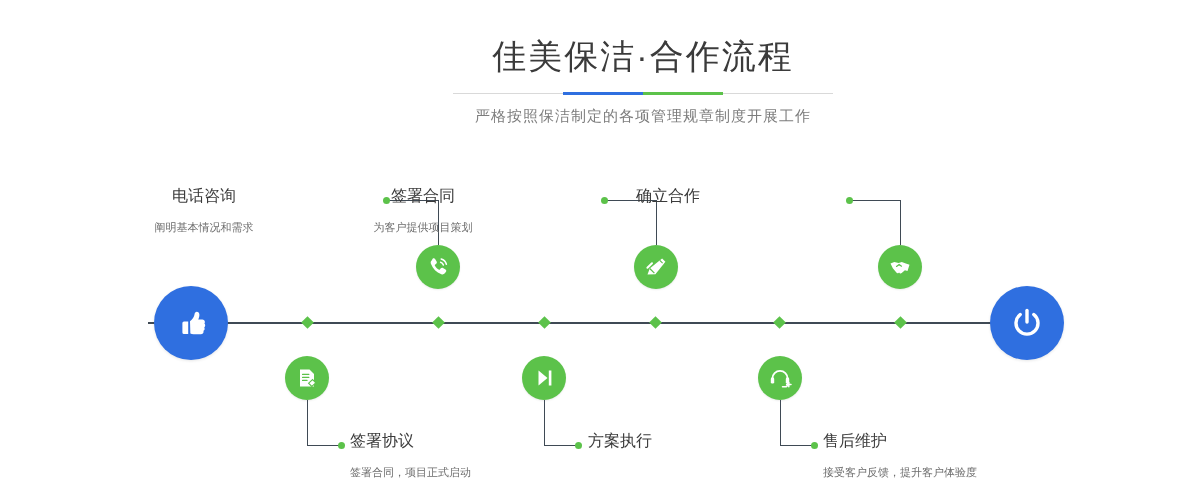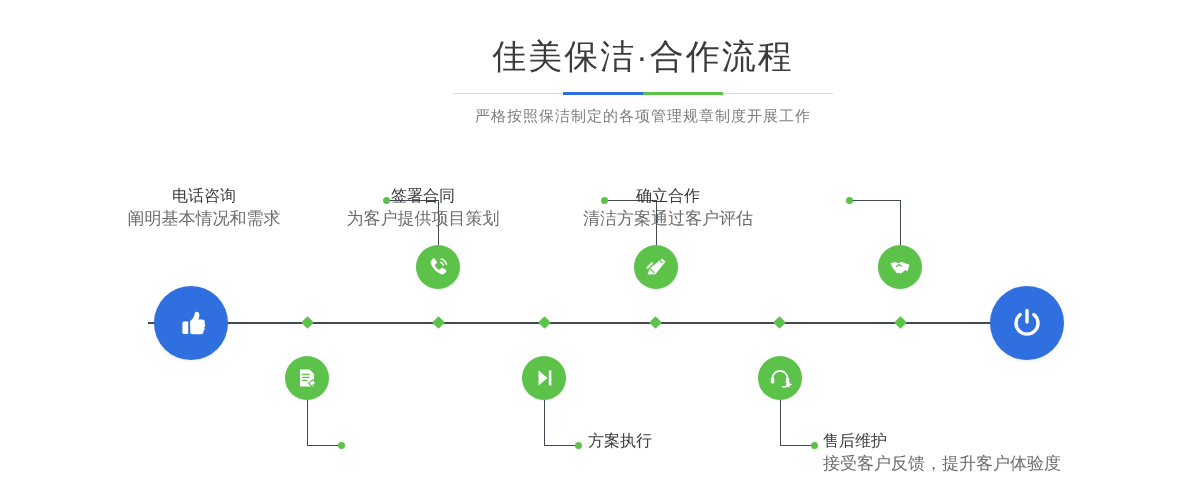--- a/index.html
+++ b/index.html
@@ -154,24 +154,25 @@
   .label-block {
     position: absolute;
     white-space: nowrap;
   }
   .label-title {
     font-size: 16px;
     color: #3b3b3b;
     line-height: 22px;
   }
   .label-desc {
-    font-size: 17px;
+    font-size: 11px;
     color: #6d6d6d;
     line-height: 20px;
-    margin-top: 2px;
+    margin-top: 11px;
+    font-family: Liberation Mono, monospace;
   }
   .ta-right { text-align: center; }
   .ta-left { text-align: left; }
 </style>
 </head>
 <body>
 
 <div class="page">
 
   <div class="header">
@@ -236,20 +237,22 @@
           <path d="M5 3.5 h9.5 l4.5 4.5 v12.5 h-14 z" fill="#ffffff"></path>
           <path d="M7.6 8.4 h6.2 M7.6 11.4 h6.2 M7.6 14.4 h4.4" stroke="#5cc24a" stroke-width="1.3" stroke-linecap="round"></path>
           <path d="M17.6 13.6 l3.2 3.2 l-4.0 3.6 l-3.2 -3.2 z" fill="#ffffff" stroke="#5cc24a" stroke-width="1.1"></path>
         </svg>
       </span>
     </div>
     <div class="conn-v" style="left:307px; top:245px; height:45px;"></div>
     <div class="conn-h" style="left:307px; top:290px; width:34px;"></div>
     <div class="dot-end" style="left:338px; top:287px;"></div>
     <div class="label-block ta-left" style="left:350px; top:275px;">
+      <div class="label-title">签署协议</div>
+      <div class="label-desc">签署合同，项目正式启动</div>
     </div>
 
     <div class="node-icon" style="left:634px; top:90px;">
       <span>
         <svg width="24" height="24" viewBox="0 0 24 24">
           <path d="M3.5 19.5 l2.2 -6.0 l12.4 -10.0 l3.3 3.3 l-10.0 12.4 z" fill="#ffffff"></path>
           <path d="M5.7 13.5 l4.7 4.7" stroke="#5cc24a" stroke-width="1.2"></path>
           <path d="M15.8 5.4 l2.8 2.8" stroke="#5cc24a" stroke-width="1.2"></path>
           <path d="M8.0 8.2 l-4.6 4.6" stroke="#ffffff" stroke-width="2.0" stroke-linecap="round"></path>
         </svg>
@@ -284,21 +287,20 @@
           <path d="M2.5 8.5 l3.8 -1.6 l4.3 1.2 l3.2 -1.2 l4.0 1.6 l3.7 1.3 l-2.0 6.2 l-2.6 -0.8 l-3.2 2.8 c-0.7 0.6 -1.6 0.55 -2.2 -0.1 l-0.4 -0.45 l-0.6 0.45 c-0.7 0.5 -1.6 0.35 -2.1 -0.3 l-3.6 -4.3 z" fill="#ffffff"></path>
           <path d="M8.5 11.4 l2.6 -2.0 l2.4 1.8" stroke="#5cc24a" stroke-width="1.2" fill="none" stroke-linecap="round"></path>
         </svg>
       </span>
     </div>
     <div class="conn-v" style="left:900px; top:45px; height:45px;"></div>
     <div class="conn-h" style="left:849px; top:45px; width:52px;"></div>
     <div class="dot-end" style="left:846px; top:42px;"></div>
     <div class="label-block ta-right" style="left:495px; top:30px; width:346px;">
       <div class="label-title">确立合作</div>
-      <div class="label-desc">清洁方案通过客户评估</div>
     </div>
 
     <div class="node-icon" style="left:758px; top:201px;">
       <span>
         <svg width="24" height="24" viewBox="0 0 24 24">
           <path d="M4.4 12.5 a7.6 7.6 0 0 1 15.2 0" stroke="#ffffff" stroke-width="1.8" fill="none" stroke-linecap="round"></path>
           <rect x="2.8" y="11.6" width="3.4" height="6.0" rx="1.4" fill="#ffffff"></rect>
           <rect x="17.8" y="11.6" width="3.4" height="6.0" rx="1.4" fill="#ffffff"></rect>
           <path d="M19.5 17.6 v0.8 a2.4 2.4 0 0 1 -2.4 2.4 h-2.6" stroke="#ffffff" stroke-width="1.5" fill="none" stroke-linecap="round"></path>
           <path d="M18.6 18.6 h4.4 M20.8 16.4 v4.4" stroke="#ffffff" stroke-width="1.5" stroke-linecap="round"></path>

